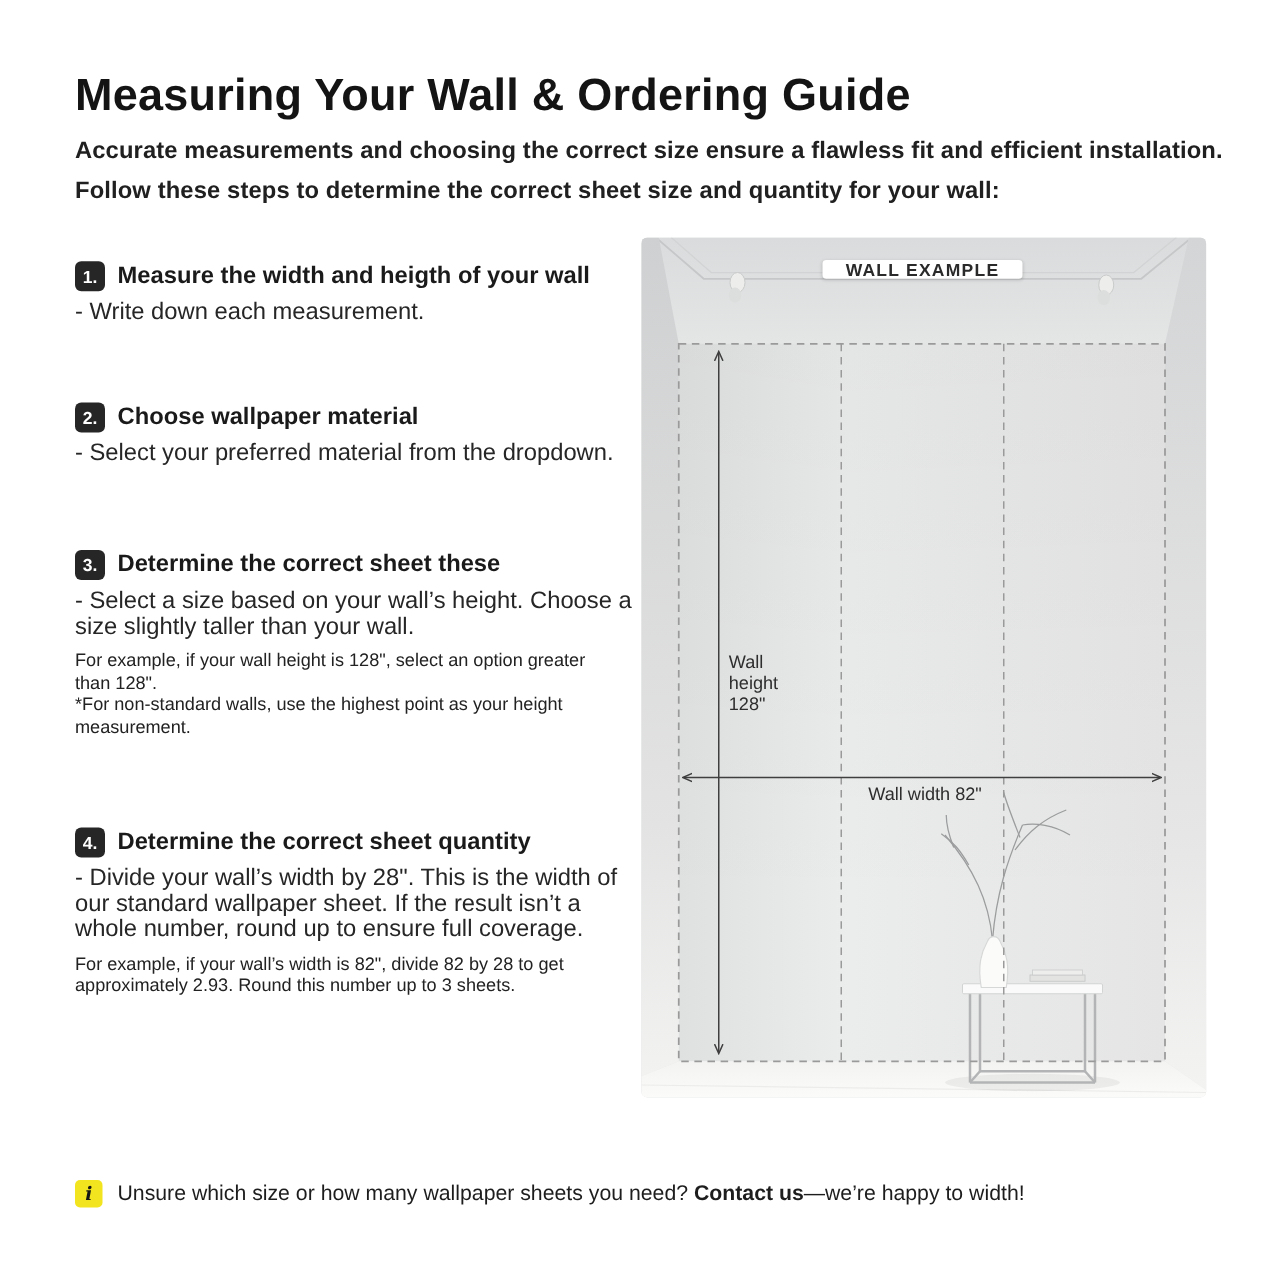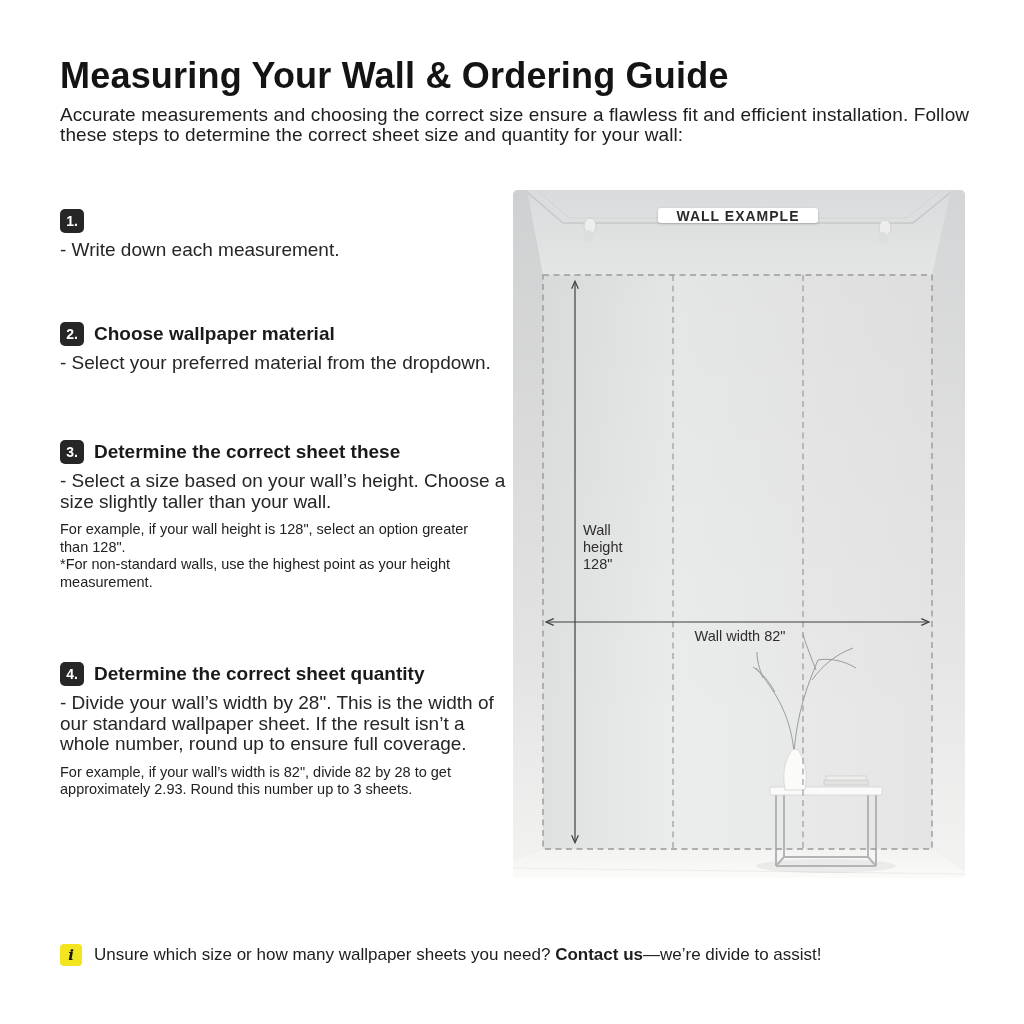--- a/index.html
+++ b/index.html
@@ -14,22 +14,22 @@
   .abs { position: absolute; }
 
   
   .page-title {
     left: 60px; top: 55px;
     font-size: 36px; font-weight: 700; color: #141414;
     letter-spacing: 0.2px;
   }
   .intro {
     left: 60px; top: 105px; width: 925px;
-    font-size: 19px; font-weight: 400; color: #202020;
-    line-height: 20px; letter-spacing: 0.1px;
+    font-size: 19px; font-weight: 700; color: #202020;
+    line-height: 32px; letter-spacing: 0.1px;
   }
 
   
   .step { left: 60px; width: 458px; }
   .step-head { display: flex; align-items: center; gap: 10px; }
   .step-badge {
     width: 24px; height: 24px; flex: 0 0 24px;
     background: #262626; border-radius: 5px;
     color: #ffffff; font-size: 14px; font-weight: 700;
     display: flex; align-items: center; justify-content: center;
@@ -89,20 +89,21 @@
 </head>
 <body>
 
 <h1 class="abs page-title">Measuring Your Wall &amp; Ordering Guide</h1>
 
 <p class="abs intro">Accurate measurements and choosing the correct size ensure a flawless fit and efficient installation. Follow these steps to determine the correct sheet size and quantity for your wall:</p>
 
 <section class="abs step" style="top:209px;">
   <div class="step-head">
     <div class="step-badge">1.</div>
+    <div class="step-heading">Measure the width and heigth of your wall</div>
   </div>
   <p class="step-body">- Write down each measurement.</p>
 </section>
 
 <section class="abs step" style="top:322px;">
   <div class="step-head">
     <div class="step-badge">2.</div>
     <div class="step-heading">Choose wallpaper material</div>
   </div>
   <p class="step-body">- Select your preferred material from the dropdown.</p>
@@ -223,15 +224,15 @@
   </svg>
 
   <div class="abs wall-badge">WALL EXAMPLE</div>
   <div class="abs height-label">Wall height 128"</div>
   <div class="abs width-label">Wall width 82"</div>
 </div>
 
 <div class="abs help-note">
   <div class="info-icon" style="background: rgb(242, 228, 30);">i</div>
   <div class="help-text">
-    <span>Unsure which size or how many wallpaper sheets you need? </span><b>Contact us</b><span>—we’re divide to assist!</span>
+    <span>Unsure which size or how many wallpaper sheets you need? </span><b>Contact us</b><span>—we’re happy to width!</span>
   </div>
 </div>
 
 </body></html>

